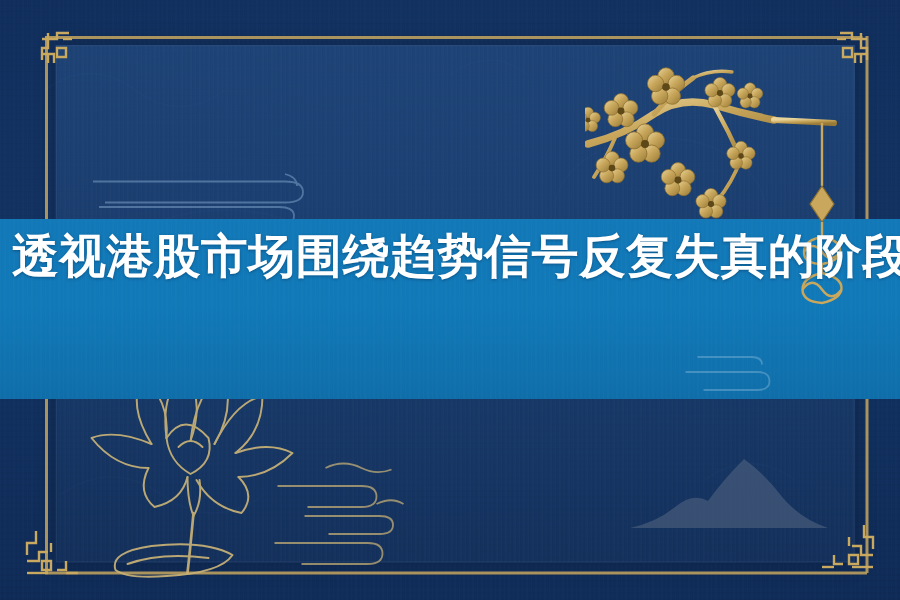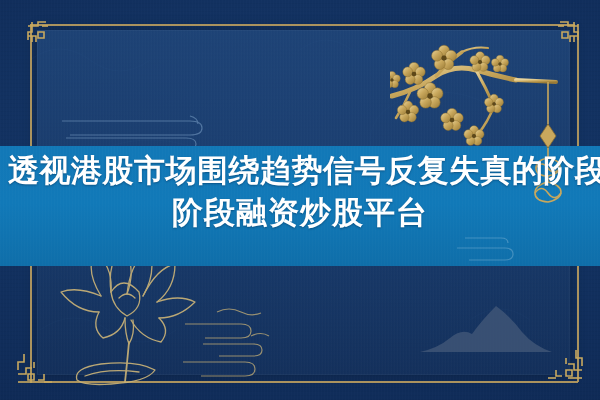--- a/index.html
+++ b/index.html
@@ -350,21 +350,20 @@
     <svg width="70" height="34" viewBox="0 0 70 34">
       <g fill="none" stroke="#bcd7ea" stroke-width="1.2" opacity=".55">
         <path d="M2 16 H50 q8 0 8 6 t-8 6 H14"></path>
         <path d="M10 6 H46 q7 0 7 5"></path>
       </g>
     </svg>
   </div>
 
   <div class="title-wrap">
     <div class="title-line l1">透视港股市场围绕趋势信号反复失真的阶段的交易</div>
-    <div class="title-line l2">阶段融资炒股平台</div>
   </div>
 
   <div class="deco lotus">
     <svg width="250" height="140" viewBox="0 0 250 140">
       <g fill="none" stroke="#c9b277" stroke-width="1.3" stroke-linejoin="round" stroke-linecap="round" opacity=".92">
 
         <path d="M46 46 Q30 20 40 2 Q58 16 56 42"></path>
         <path d="M56 42 Q52 12 68 -2 Q82 16 72 44"></path>
         <path d="M72 44 Q76 10 94 0 Q102 22 88 46"></path>
         <path d="M88 46 Q102 18 120 14 Q120 38 102 52"></path>

